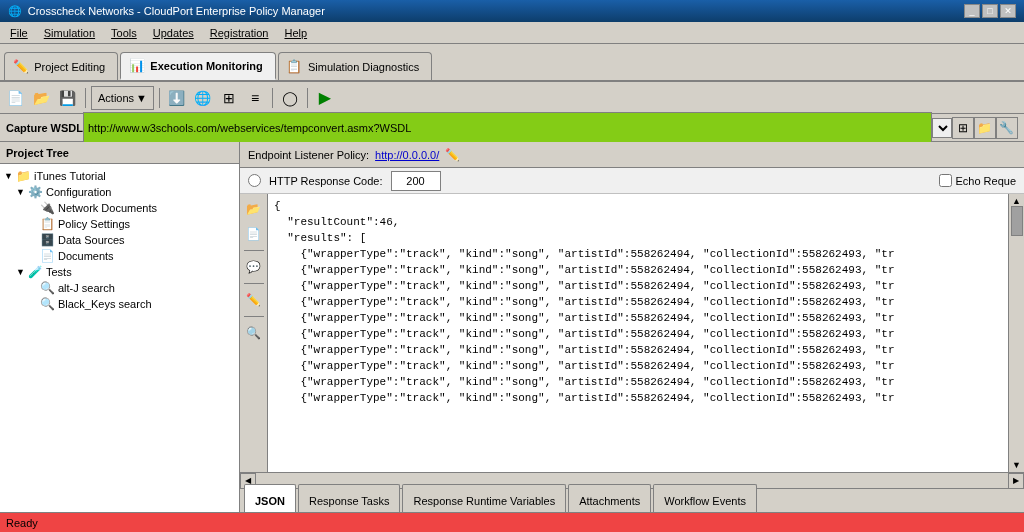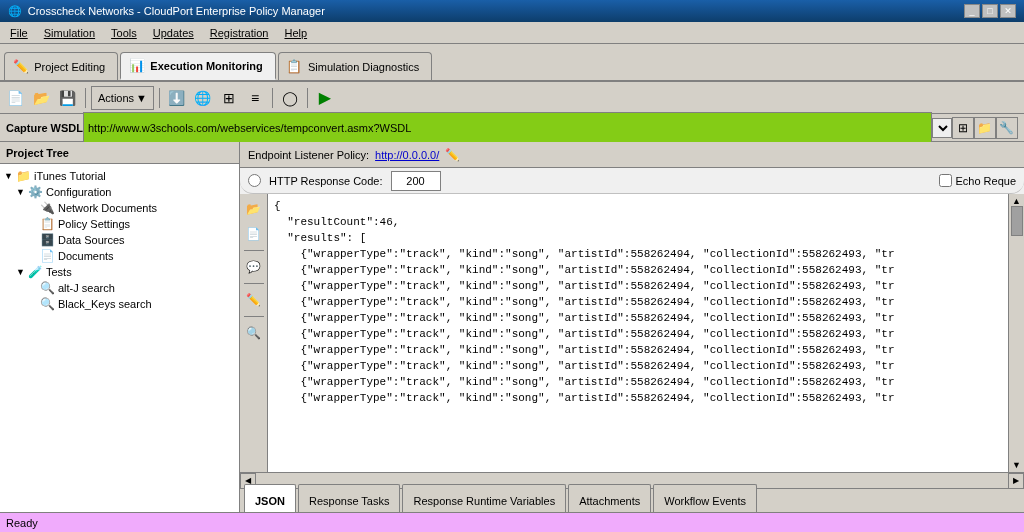--- a/index.html
+++ b/index.html
@@ -209,21 +209,20 @@
       font-weight: bold;
     }
 
     
     #http-bar {
       background: #f0f0f0;
       padding: 3px 8px;
       display: flex; align-items: center; gap: 8px;
       border-bottom: 1px solid #c0c0c0;
       height: 26px;
-      border-radius: 13px;
     }
     .radio-area { display: flex; align-items: center; gap: 3px; font-size: 11px; }
     #http-label { font-size: 11px; }
     #http-code-input {
       width: 50px; height: 20px;
       border: 1px solid #808080;
       background: white;
       padding: 0 4px;
       font-size: 11px;
       text-align: center;
@@ -292,21 +291,21 @@
       font-size: 11px;
       height: 34px;
       display: flex; align-items: center;
       margin-right: 2px;
       border-radius: 2px 2px 0 0;
     }
     .bottom-tab.active { background: white; font-weight: bold; }
 
     
     #status-bar {
-      background: #f0abfc;
+      background: #ef4444;
       border-top: 1px solid #808080;
       padding: 2px 6px;
       font-size: 11px;
       height: 20px;
       display: flex; align-items: center;
     }
 
     
     #h-scrollbar {
       height: 16px;

